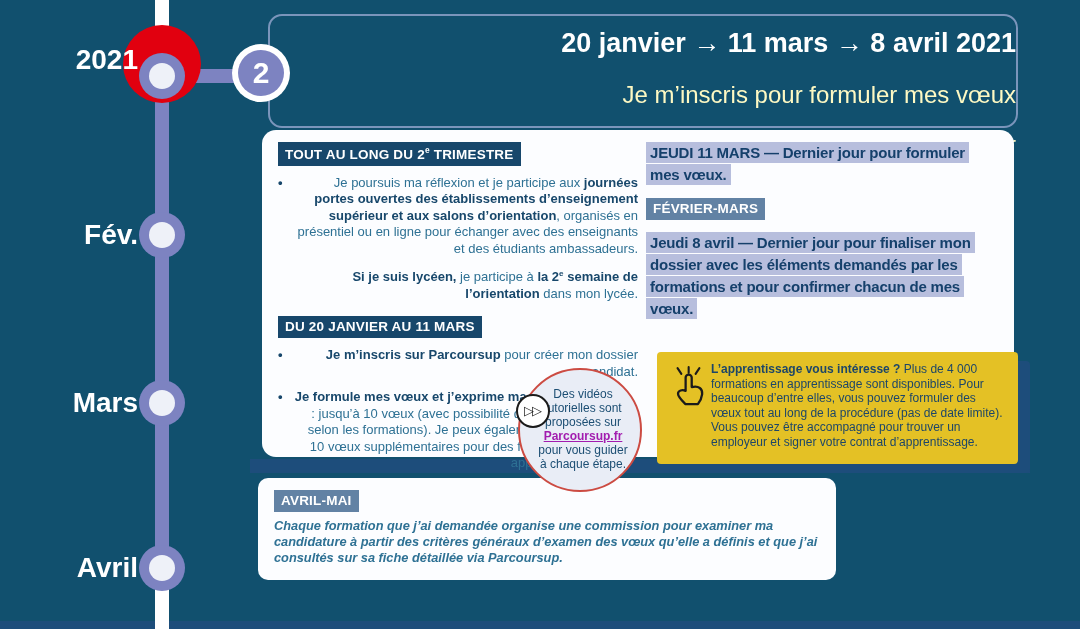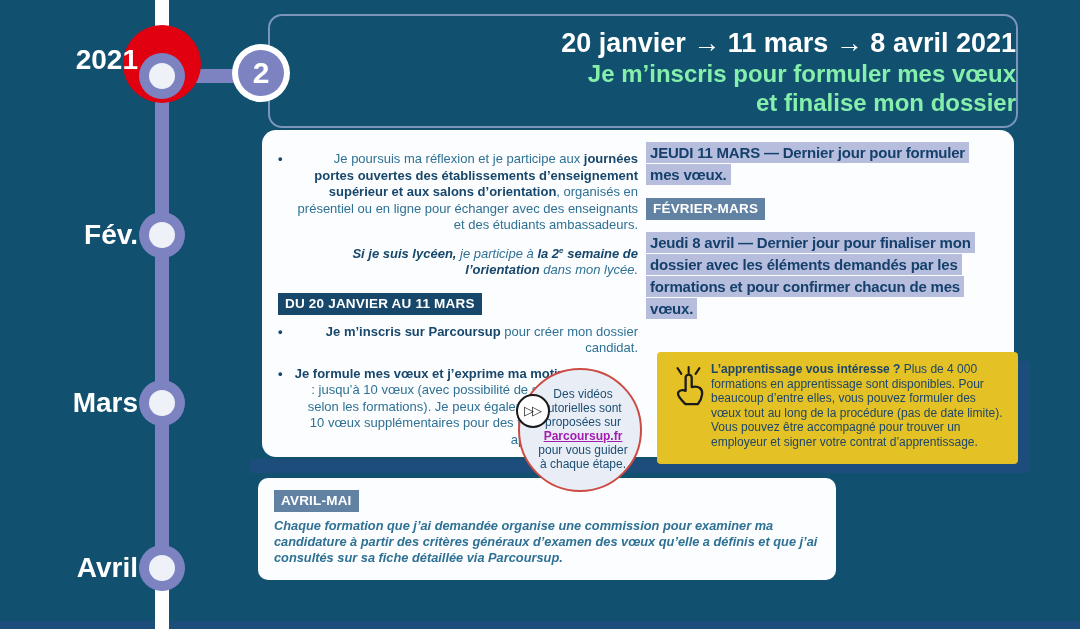--- a/index.html
+++ b/index.html
@@ -19,42 +19,42 @@
   .badge-outer{left:232px;top:44px;width:58px;height:58px;border-radius:50%;background:#ffffff;z-index:5;}
   .badge-inner{width:46px;height:46px;border-radius:50%;background:#7d83c1;margin:6px;
                color:#fff;font-weight:700;font-size:30px;line-height:46px;text-align:center;}
   .month{left:24px;width:114px;text-align:right;color:#ffffff;font-weight:700;font-size:28px;line-height:31px;z-index:4;}
   .m0{top:44px;} .m1{top:219px;} .m2{top:387px;} .m3{top:552px;}
 
   
   .header-box{left:268px;top:14px;width:746px;height:110px;border:2px solid #7b95bb;border-radius:14px;
               text-align:right;z-index:1;}
   .hdr-dates{margin-top:12px;color:#ffffff;font-weight:700;font-size:27px;}
-  .hdr-sub{color:#86efac;font-weight:700;font-size:24px;line-height:29px;}
+  .hdr-sub{color:#fef9c3;font-weight:400;font-size:24px;line-height:29px;margin-top:21px;}
 
   
   .main-panel{left:262px;top:130px;width:752px;height:327px;background:#fcfdff;border-radius:14px;z-index:1;}
   .bottom-panel{left:258px;top:478px;width:578px;height:102px;background:#fcfdff;border-radius:10px;z-index:1;padding:0;}
   .sep-stripe{left:250px;top:459px;width:780px;height:14px;background:#1d4d7b;z-index:0;}
   .footer-stripe{left:0;top:621px;width:1080px;height:8px;background:#1d4d7b;z-index:0;}
 
   .col{position:absolute;top:12px;}
   .col-left{left:16px;width:360px;}
   .col-right{left:384px;width:348px;}
 
   .chip{display:inline-block;color:#ffffff;font-weight:700;font-size:13.5px;letter-spacing:.2px;padding:3px 7px 4px;}
   .chip-navy{background:#17476b;}
   .chip-slate{background:#6282a4;}
 
   .body-blue{color:#2e7194;font-size:13px;line-height:16.5px;text-align:right;}
   .body-blue .b{color:#17476b;}
   .bullet{position:relative;padding-left:13px;margin-top:9px;}
   .bullet::before{content:"•";position:absolute;left:0;top:0;color:#17476b;font-weight:700;}
   .para{margin-top:9px;}
-  .indent{padding-left:13px;font-style:italic;}
+  .indent{padding-left:13px;}
   .narrow{width:305px;}
 
   .b{font-weight:700;}
   .u{text-decoration:underline;}
   .sup{font-size:.62em;vertical-align:super;}
 
   .hl{display:inline;background:#b7bedd;color:#15406b;font-weight:700;font-size:15px;line-height:22px;
       padding:2px 4px;box-decoration-break:clone;-webkit-box-decoration-break:clone;letter-spacing:-.2px;}
   .hl-wrap{margin-top:0;}
   .mt14{margin-top:14px;} .mt12{margin-top:12px;} .mt6{margin-top:6px;}
@@ -119,20 +119,21 @@
 
   <div class="abs header-box">
     <div class="hdr-dates">20 janvier → 11 mars → 8 avril 2021</div>
     <div class="hdr-sub">Je m’inscris pour formuler mes vœux</div>
     <div class="hdr-sub">et finalise mon dossier</div>
   </div>
 
   <div class="abs main-panel">
 
     <div class="col col-left">
+      <div class="chip chip-navy"><span>TOUT AU LONG DU 2</span><span class="sup">e</span><span> TRIMESTRE</span></div>
       <div class="body-blue bullet"><span>Je poursuis ma réflexion et je participe aux </span><span class="b">journées portes ouvertes des établissements d’enseignement supérieur et aux salons d’orientation</span><span>, organisés en présentiel ou en ligne pour échanger avec des enseignants et des étudiants ambassadeurs.</span></div>
       <div class="body-blue para indent"><span class="b">Si je suis lycéen,</span><span> je participe à </span><span class="b">la 2</span><span class="b sup">e</span><span class="b"> semaine de l’orientation</span><span> dans mon lycée.</span></div>
 
       <div class="chip chip-navy mt14">DU 20 JANVIER AU 11 MARS</div>
       <div class="body-blue bullet"><span class="b">Je m’inscris sur Parcoursup</span><span> pour créer mon dossier candidat.</span></div>
       <div class="body-blue bullet narrow"><span class="b">Je formule mes vœux et j’exprime ma motivation</span><span> : jusqu’à 10 vœux (avec possibilité de sous-vœux selon les formations). Je peux également formuler 10 vœux supplémentaires pour des formations en apprentissage.</span></div>
     </div>
 
     <div class="col col-right">
       <div class="hl-wrap"><span class="hl"><span class="b">JEUDI 11 MARS — Dernier jour pour formuler mes vœux.</span></span></div>

